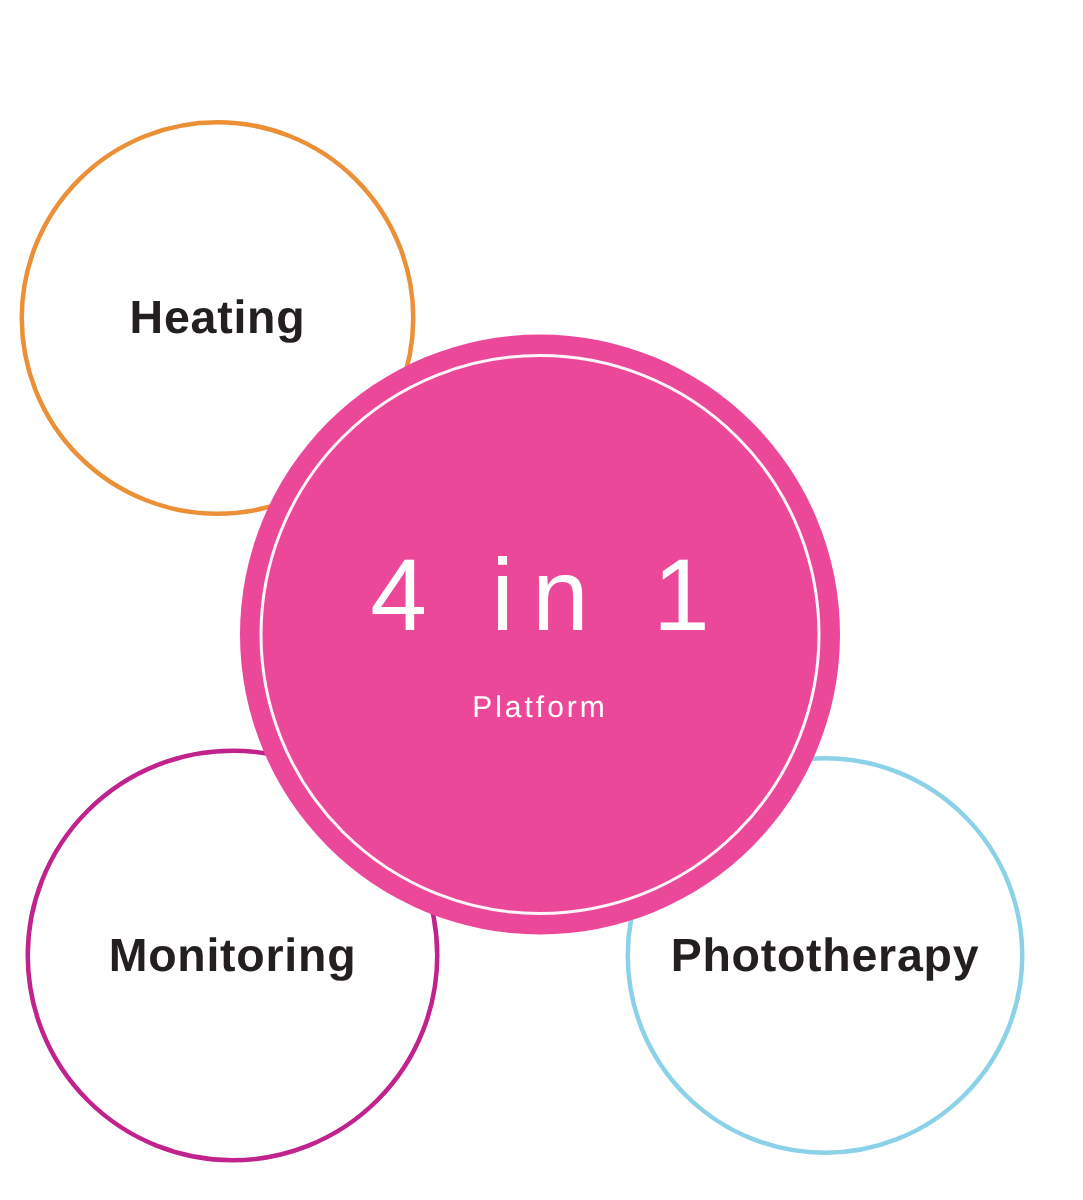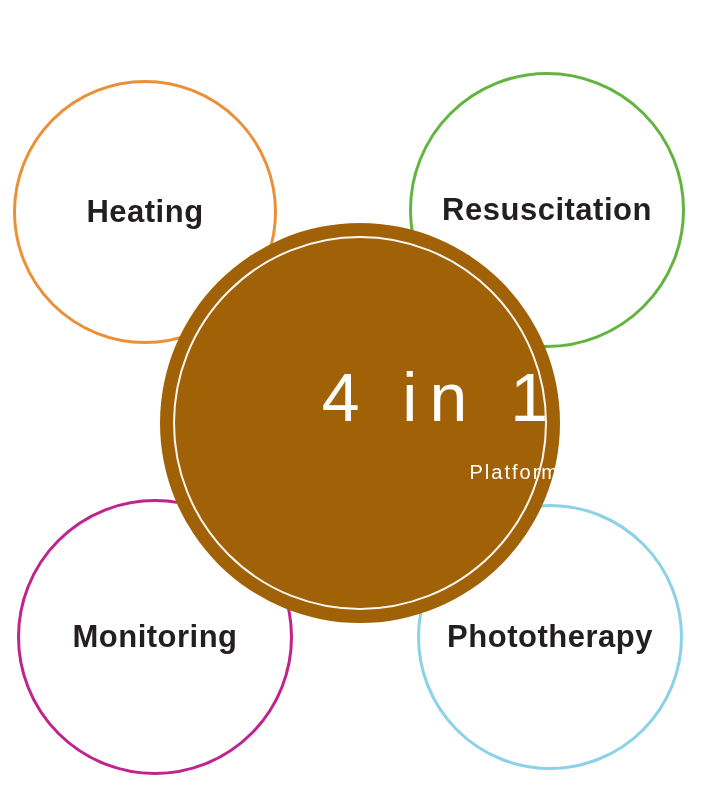--- a/index.html
+++ b/index.html
@@ -84,25 +84,22 @@
 </style>
 </head>
 <body>
 
 <div class="stage">
 
   <div class="node node-heating" style="border-color: rgb(235, 144, 54);">
     <span class="node-label">Heating</span>
   </div>
 
-  <div class="node node-resus" style="border-color: rgb(98, 180, 63);">
-    <span class="node-label">Resuscitation</span>
-  </div>
 
-  <div class="center-circle" style="background-color: #a16207; align-items: flex-end;">
+  <div class="center-circle" style="background-color: #ec4899;">
     <div class="center-ring"></div>
     <div class="center-title" style="color: rgb(255, 255, 255);">4 in 1</div>
     <div class="center-subtitle" style="color: rgb(255, 255, 255);">Platform</div>
   </div>
 
   <div class="node node-phototherapy" style="border-color: rgb(139, 210, 232);">
     <span class="node-label">Phototherapy</span>
   </div>
 
   <div class="node node-monitoring" style="border-color: rgb(192, 35, 140);">

